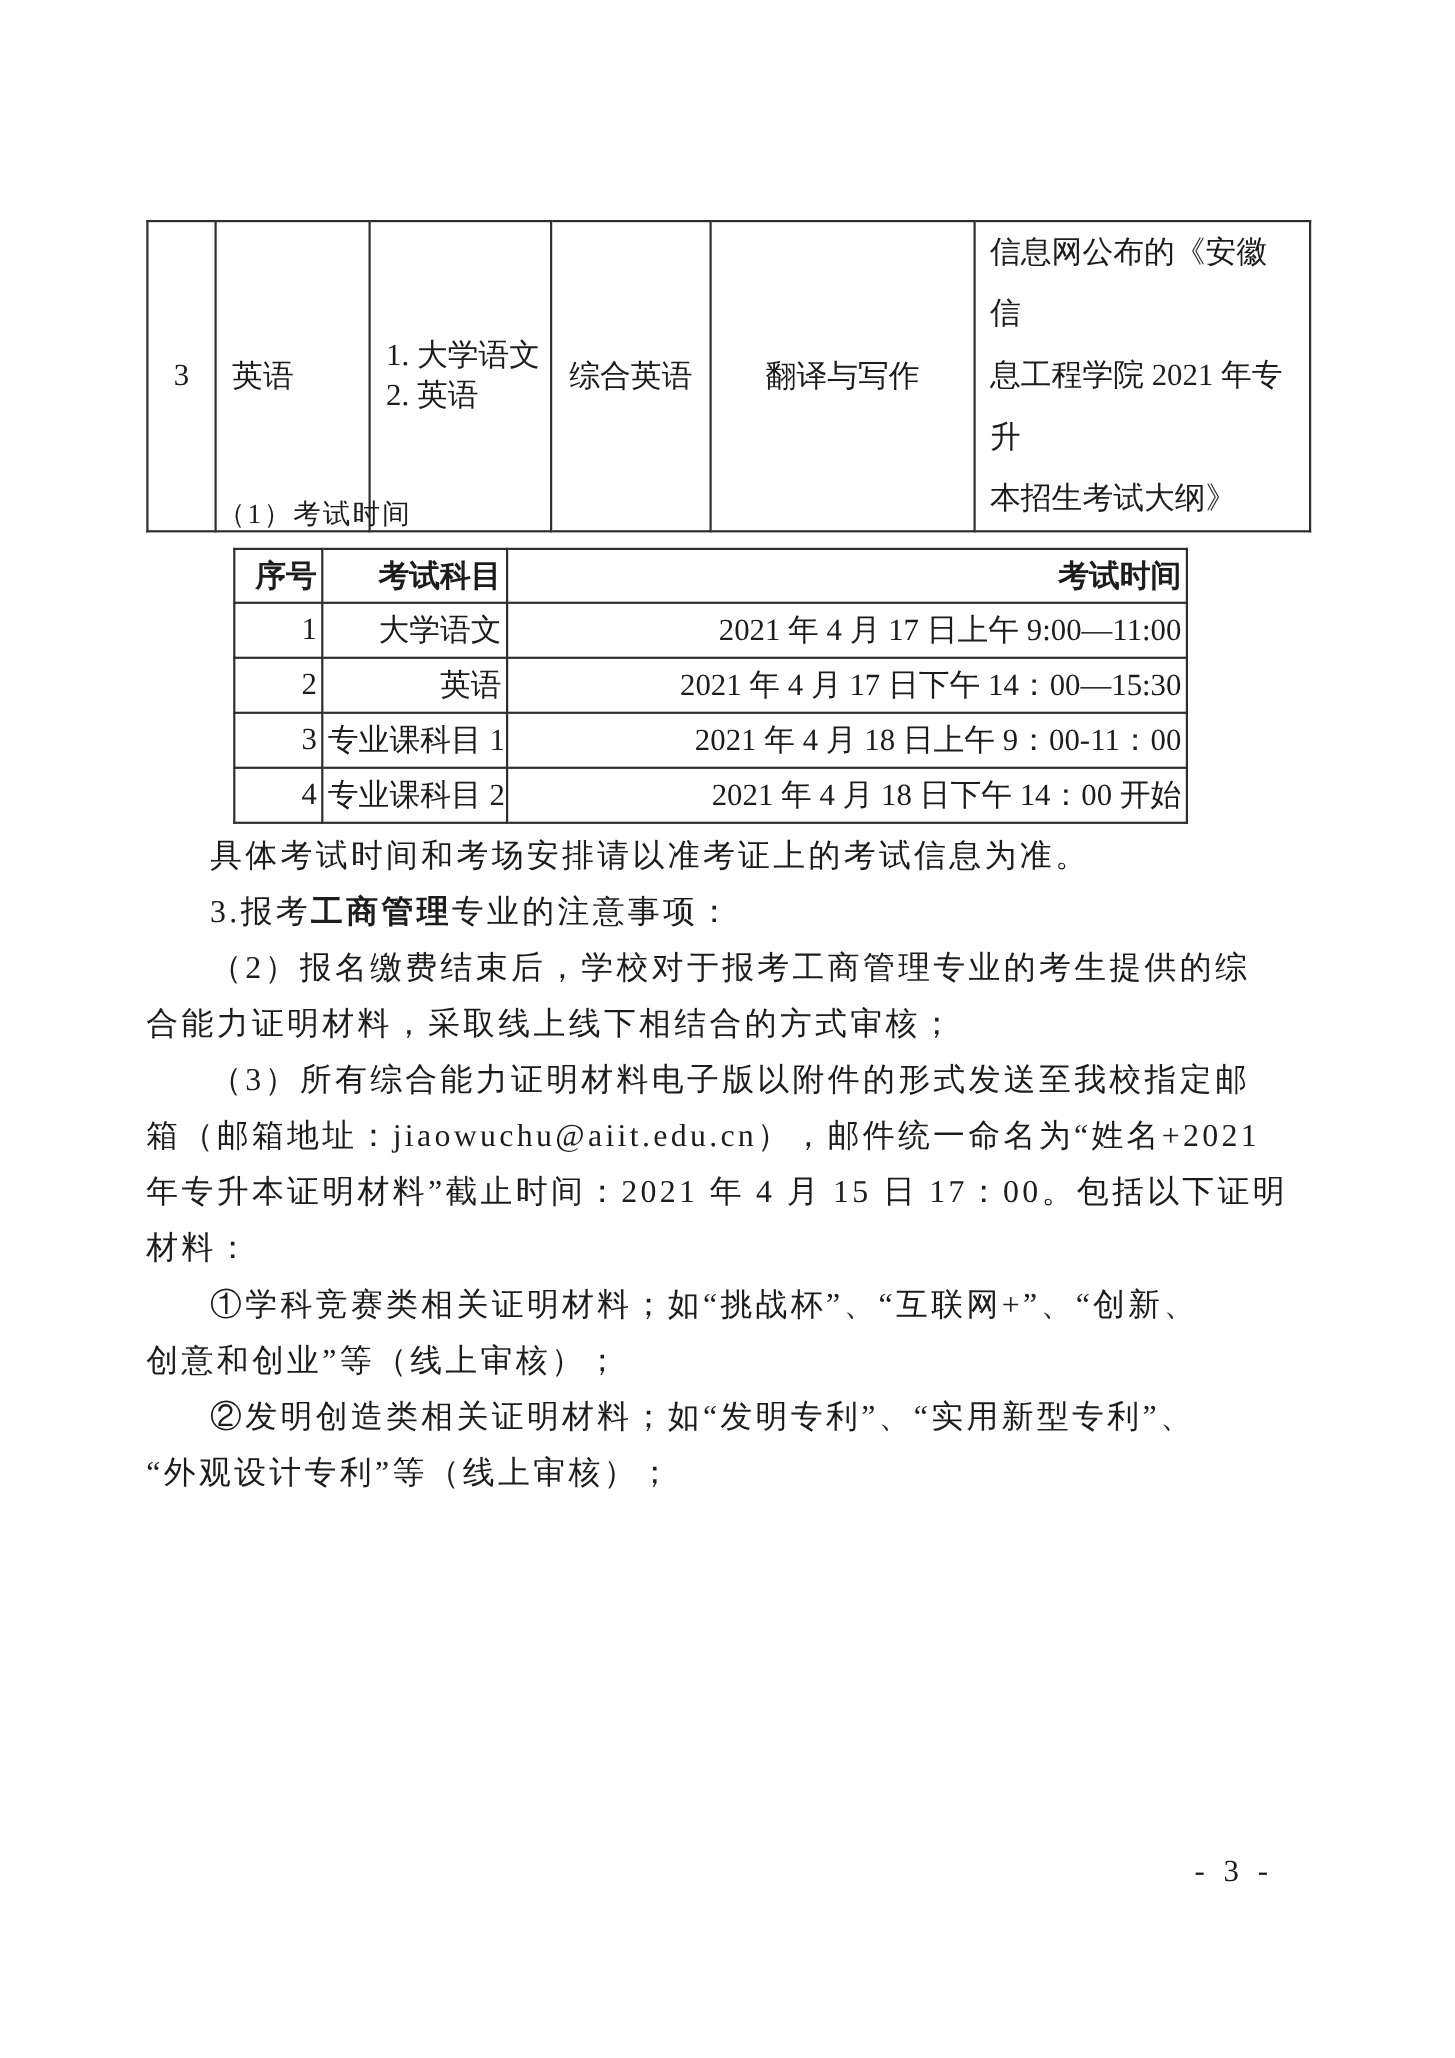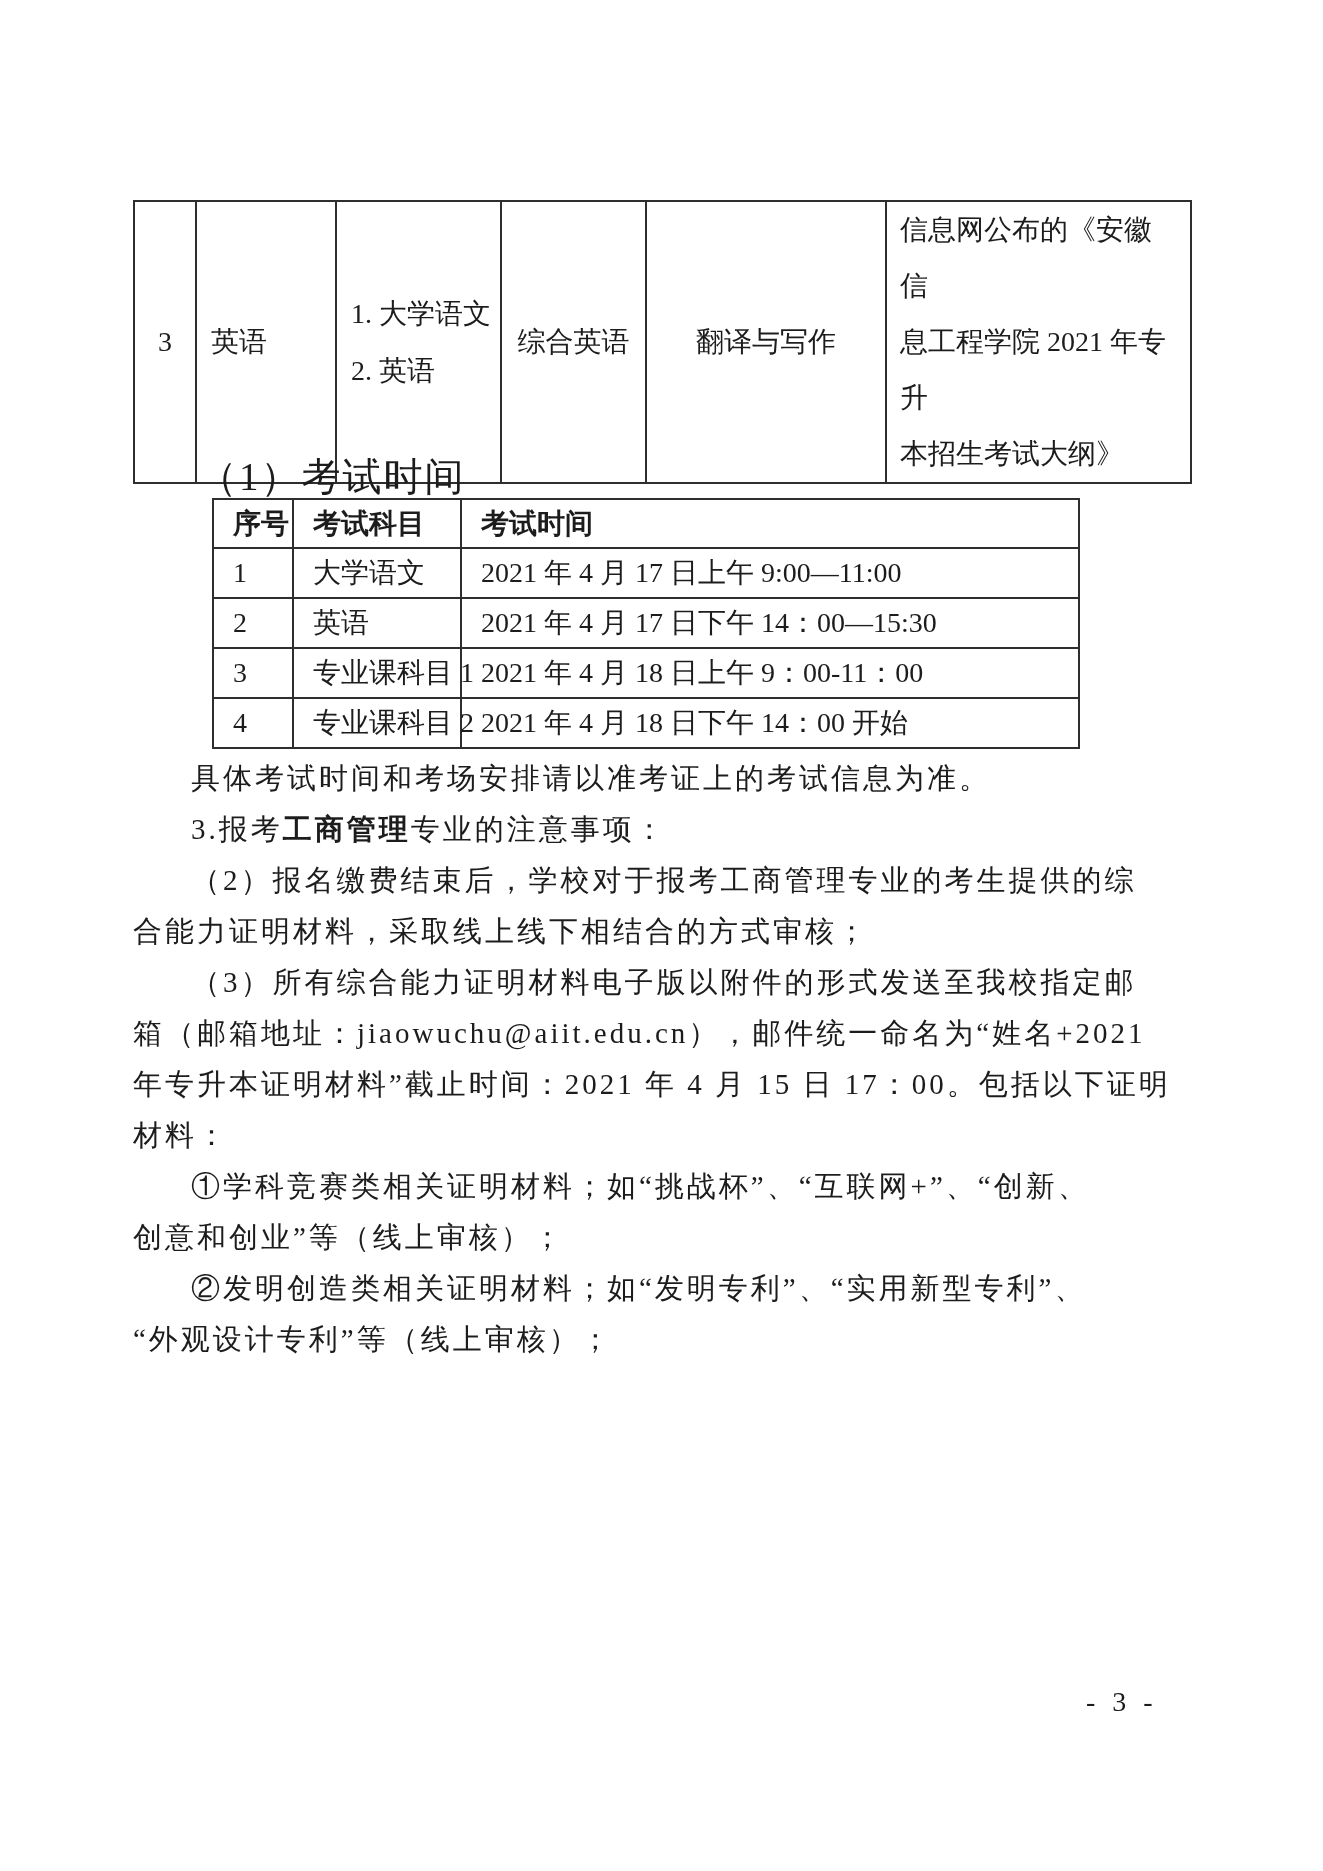--- a/index.html
+++ b/index.html
@@ -20,44 +20,44 @@
     width: 1057px; height: 178px;
     font-size: 28px;
   }
   .subjects-table td {
     border: 2px solid #2e2e2e;
     text-align: center; vertical-align: middle;
     padding: 0;
   }
   .subjects-table td.al { text-align: left; padding-left: 14px; }
   .pre { white-space: pre-line; }
-  .subjects-table td.courses { line-height: 57px; }
+  .subjects-table td.courses { line-height: 36px; }
   .subjects-table td.syllabus {
     text-align: left; padding: 0 13px; line-height: 56px; border-radius: 18px;
   }
 
   
   .h2-heading {
     position: absolute; left: 190px; top: 388px;
     font-size: 30px; font-weight: bold; letter-spacing: 2px;
   }
   .sub1-label {
     position: absolute; left: 198px; top: 450px;
-    font-size: 39px; letter-spacing: 2px;
+    font-size: 25px; letter-spacing: 2px;
   }
 
   
   .schedule-table {
     position: absolute; left: 212px; top: 498px;
     width: 866px; font-size: 28px;
   }
   .schedule-table td, .schedule-table th {
     border: 2px solid #2e2e2e;
-    text-align: left; vertical-align: middle;
-    padding: 0 19px; white-space: nowrap; font-weight: normal; margin-top: 44px;
+    text-align: right; vertical-align: middle;
+    padding: 0 4px; white-space: nowrap; font-weight: normal; margin-top: 44px;
   }
   .schedule-table thead th { font-weight: bold; height: 47px; }
   .schedule-table tbody td { height: 48px; }
 
   
   .body-flow {
     position: absolute; left: 133px; top: 753px; width: 1070px;
     font-size: 29px; line-height: 51px; letter-spacing: 3px;
   }
   .body-flow p {

